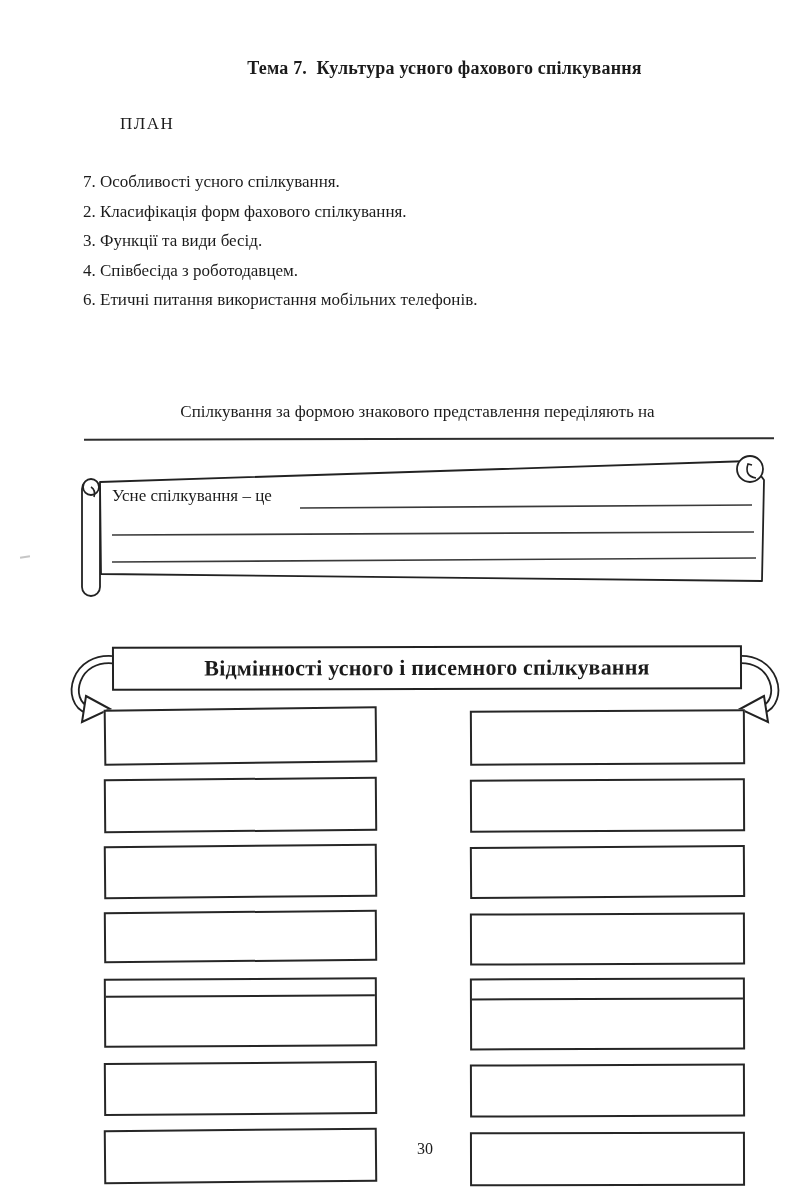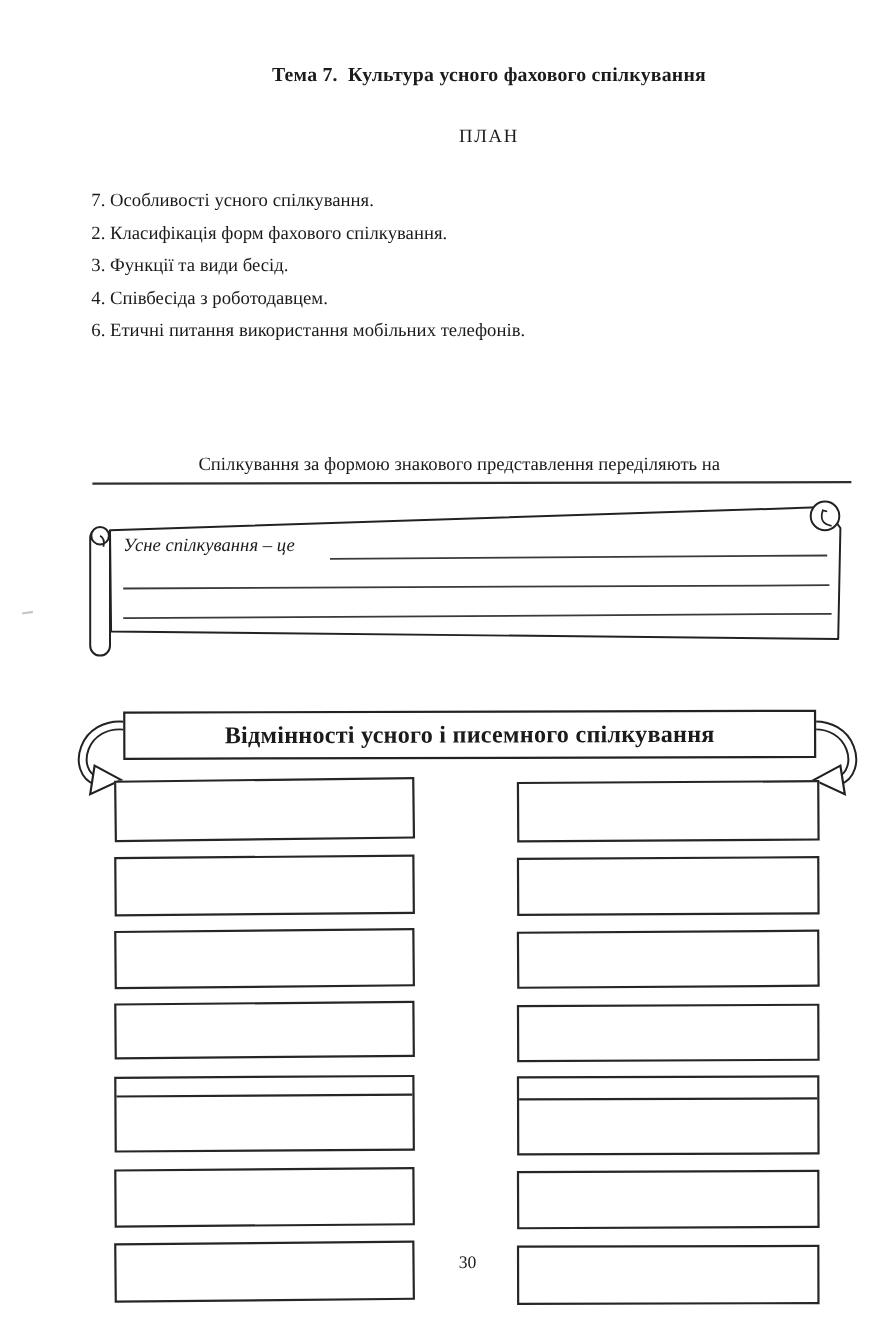--- a/index.html
+++ b/index.html
@@ -9,40 +9,40 @@
   }
   .page{position:relative;width:811px;height:1200px;background:#ffffff;}
 
   .title{
     position:absolute;top:58px;left:0;width:811px;margin:0;
     padding-left:78px;box-sizing:border-box;text-align:center;
     font-size:18px;font-weight:bold;white-space:pre-wrap;letter-spacing:.2px;
   }
   .plan-heading{
     position:absolute;top:114px;left:0;width:811px;
-    padding-left:78px;box-sizing:border-box;text-align:center;
+    padding-left:120px;box-sizing:border-box;
     font-size:17px;letter-spacing:1.5px;
   }
   .plan-list{
     position:absolute;top:167px;left:83px;width:660px;
     font-size:17px;line-height:29.5px;
   }
   .lead{
-    position:absolute;top:412px;left:0;width:811px;
+    position:absolute;top:402px;left:0;width:811px;
     padding-left:24px;box-sizing:border-box;text-align:center;
     font-size:17px;
   }
   .hr{
     position:absolute;top:438px;left:84px;width:690px;height:2px;
     background:#2e2e2e;transform:rotate(-.12deg);
   }
 
   .scroll-svg{position:absolute;left:74px;top:444px;}
   .scroll-prompt{
-    position:absolute;left:112px;top:486px;font-size:17px;white-space:nowrap;font-style:italic;
+    position:absolute;left:112px;top:486px;font-size:17px;white-space:nowrap;
   }
 
   .arrow{position:absolute;top:646px;}
   .arrow-left{left:64px;}
   .arrow-right{left:730px;}
 
   .heading-box{
     position:absolute;left:112px;top:646px;width:626px;height:40px;
     border:2px solid #222;background:#fff;
     display:flex;align-items:center;justify-content:center;

